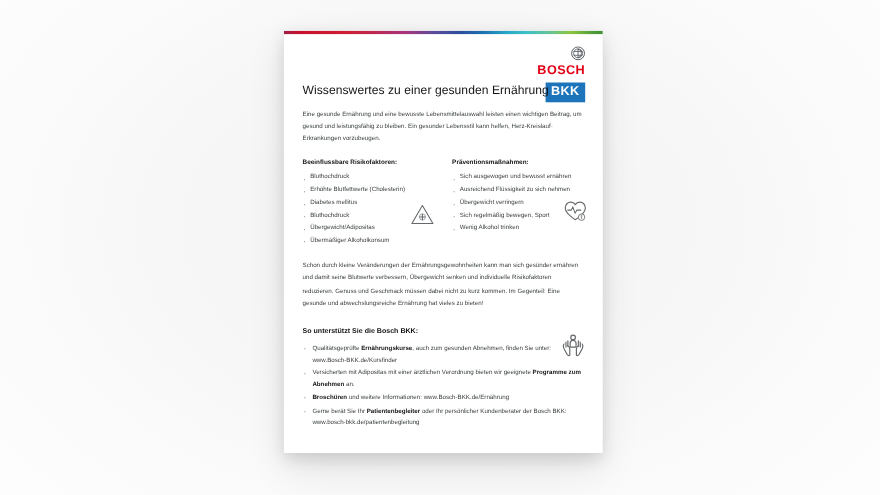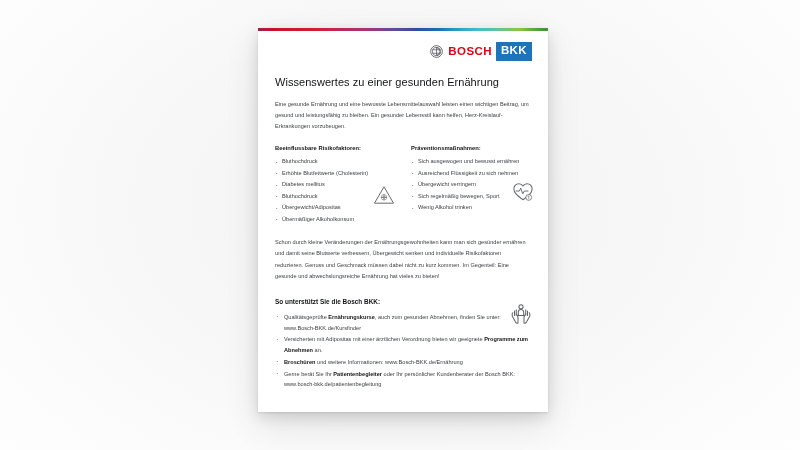--- a/index.html
+++ b/index.html
@@ -73,22 +73,23 @@
     height: 381px;
     padding: 0;
   }
 
   
   .logo-row {
     position: absolute;
     right: 16px;
     top: 11px;
     display: flex;
-    align-items: center;
+    align-items: flex-end;
     gap: 4px;
+    flex-direction: column;
   }
   .bosch-mark {
     width: 13px;
     height: 13px;
     flex: 0 0 auto;
   }
   .bosch-word {
     color: #e20015;
     font-weight: bold;
     font-size: 11.5px;

